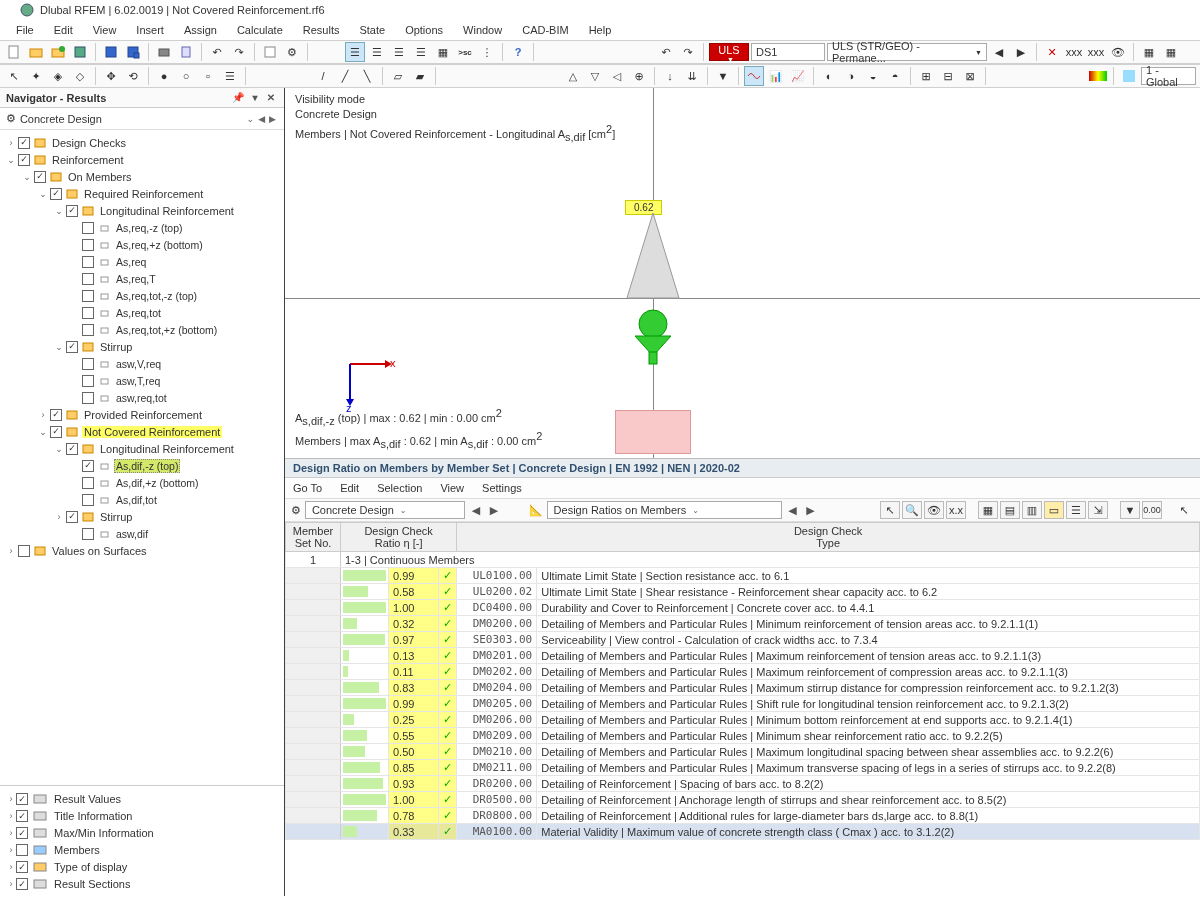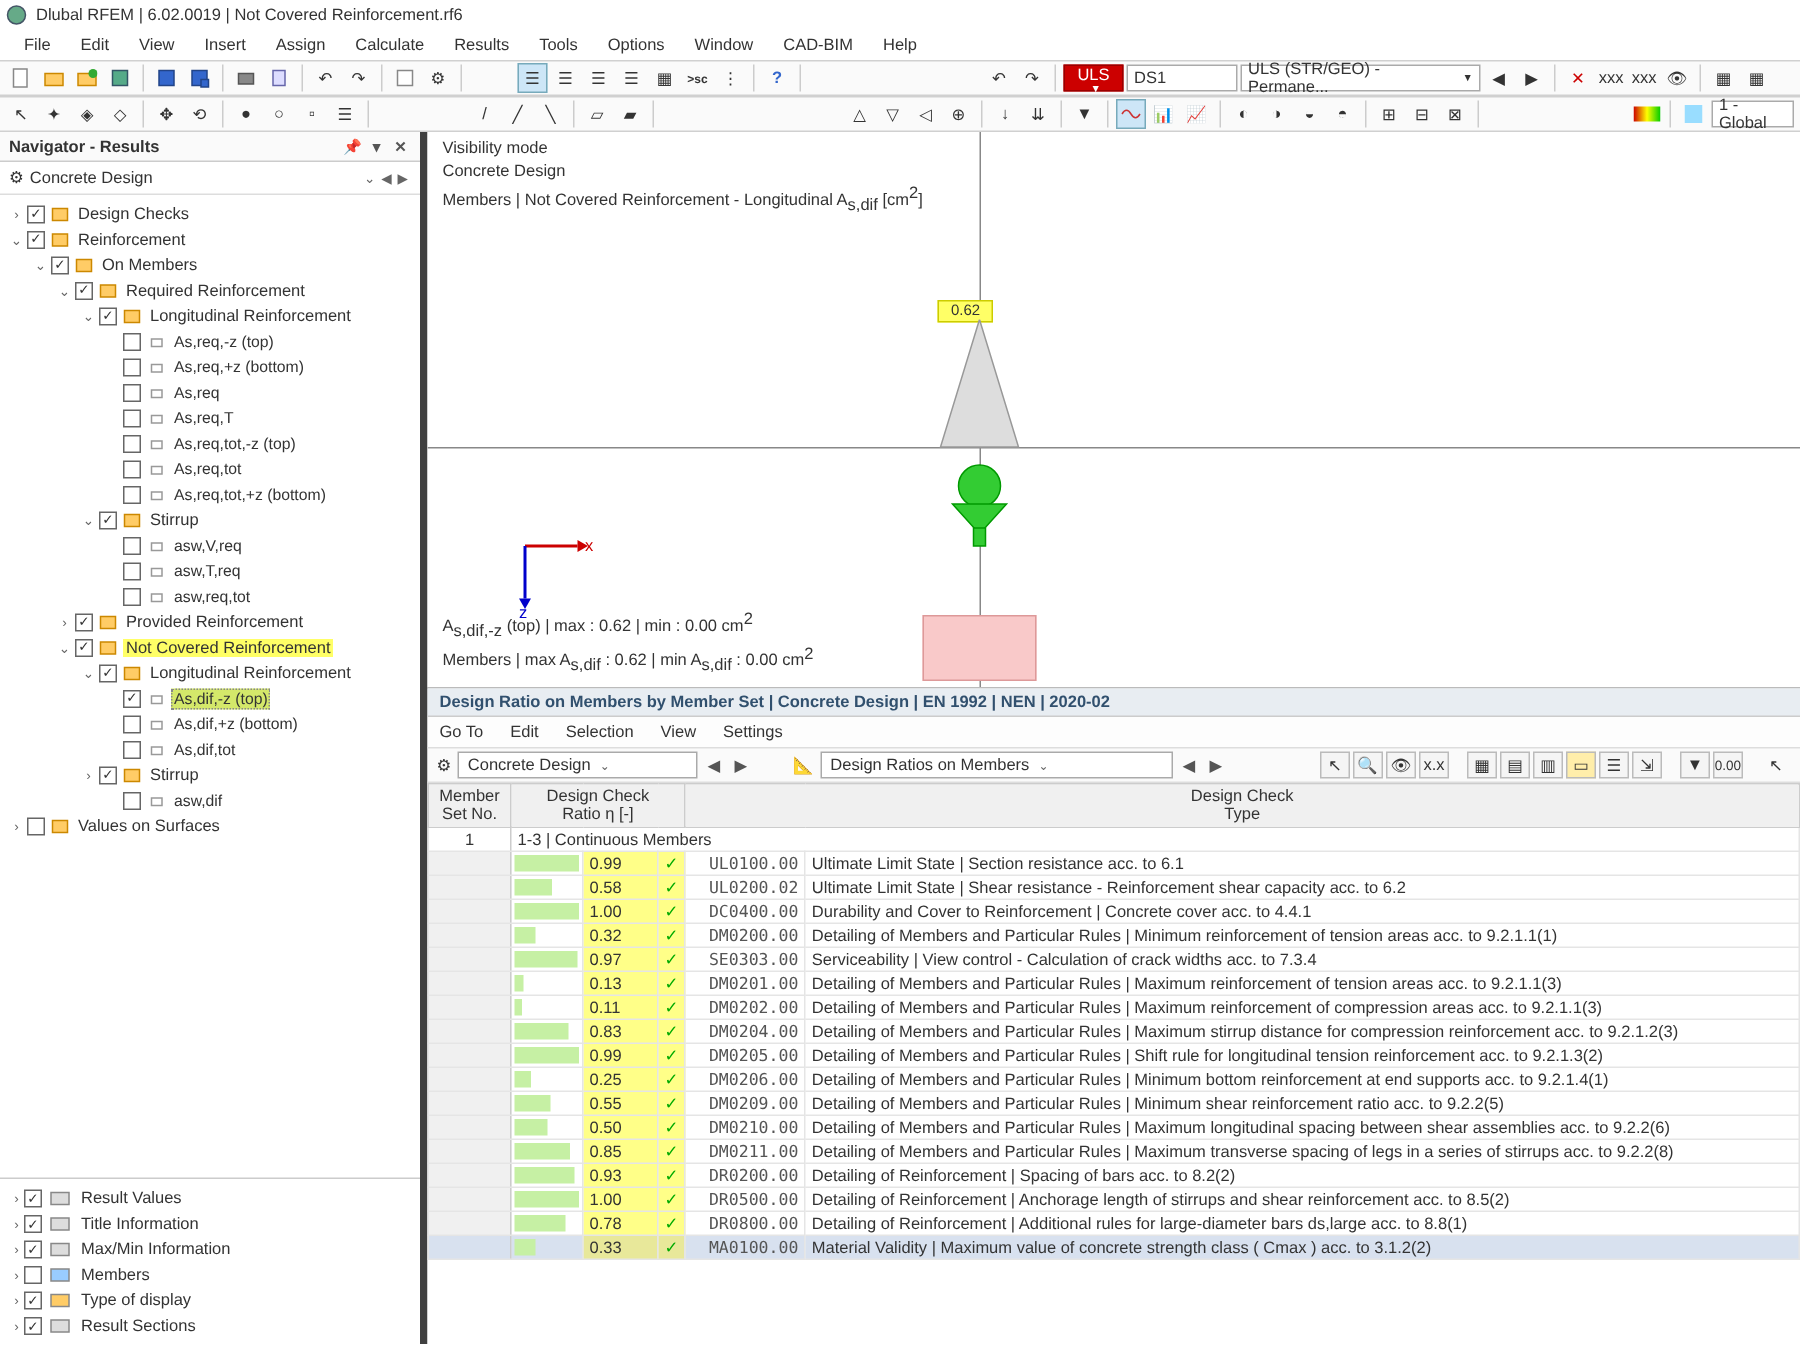--- a/index.html
+++ b/index.html
@@ -1,33 +1,33 @@
 <!DOCTYPE html>
 <html><head>
 <meta charset="utf-8">
 <style>
 * { box-sizing: border-box; font-family: "Segoe UI", Tahoma, sans-serif; font-size: 11px; }
 body { margin: 0; background: #fff; color: #333; width: 1200px; }
 
-.titlebar { height: 20px; background: #fff; display: flex; align-items: center; padding: 0 4px; color: #333; }
+.titlebar { height: 20px; background: #fff; display: flex; align-items: center; padding: 0 20px; color: #333; }
 .titlebar .ico { width: 14px; height: 14px; margin-right: 6px; }
 
 .menubar { height: 20px; display: flex; align-items: center; padding: 0 6px; gap: 0; }
 .menubar span { padding: 2px 10px; cursor: default; }
 
 .toolbar { height: 24px; border-top: 1px solid #d0d0d0; border-bottom: 1px solid #d0d0d0; display: flex; align-items: center; padding: 0 4px; gap: 2px; background: #fafafa; }
 .tb-btn { width: 20px; height: 20px; display: inline-flex; align-items: center; justify-content: center; border: 1px solid transparent; }
 .tb-sep { width: 1px; height: 18px; background: #ccc; margin: 0 3px; }
 .tb-combo { height: 18px; border: 1px solid #aaa; background: #fff; padding: 0 4px; display: inline-flex; align-items: center; min-width: 40px; }
 .tb-combo.uls { background: #c00; color: #fff; border-color: #900; flex-direction: column; }
 
 .main { display: flex; height: 808px; }
 
 
-.nav { width: 285px; border-right: 5px solid #404040; background: #fafafa; display: flex; flex-direction: column; }
+.nav { width: 285px; border-right: 1px solid #404040; background: #fafafa; display: flex; flex-direction: column; }
 .nav-header { height: 20px; display: flex; align-items: center; justify-content: space-between; padding: 0 6px; font-weight: bold; border-bottom: 1px solid #ccc; }
 .nav-header .ctrls { display:flex; gap:2px; }
 .nav-header .ctrl { width:14px;height:14px; display:inline-flex;align-items:center;justify-content:center;font-size:10px;color:#555;}
 .nav-sub { height: 22px; display: flex; align-items: center; padding: 0 6px; border-bottom: 1px solid #ddd; background: #fff; }
 .nav-sub .sel { flex: 1; }
 .nav-sub .chev { font-size: 9px; color: #666; margin: 0 2px; }
 .tree { flex: 1; overflow: auto; background: #fff; padding: 4px 0; }
 .tree .row { display: flex; align-items: center; height: 17px; padding-right: 4px; white-space: nowrap; }
 .tree .indent { display:inline-block; }
 .tree .exp { width: 10px; text-align: center; font-size: 9px; color: #666; cursor: default; }
@@ -100,21 +100,21 @@
 </div>
 
 <div class="menubar" id="menubar">
     <span>File</span>
     <span>Edit</span>
     <span>View</span>
     <span>Insert</span>
     <span>Assign</span>
     <span>Calculate</span>
     <span>Results</span>
-    <span>Tools</span>
+    <span>State</span>
     <span>Options</span>
     <span>Window</span>
     <span>CAD-BIM</span>
     <span>Help</span>
   </div>
 
 <div class="toolbar">
   <span class="tb-btn">
       <svg width="14" height="14">
         <rect x="2" y="1" width="9" height="12" fill="#fff" stroke="#888"></rect>

